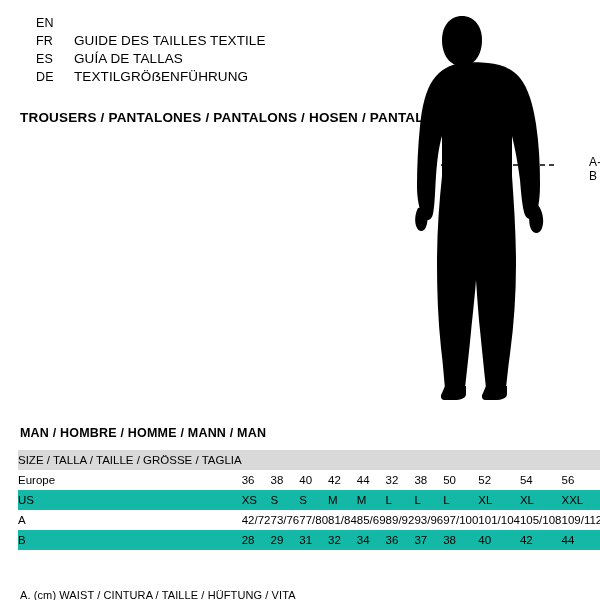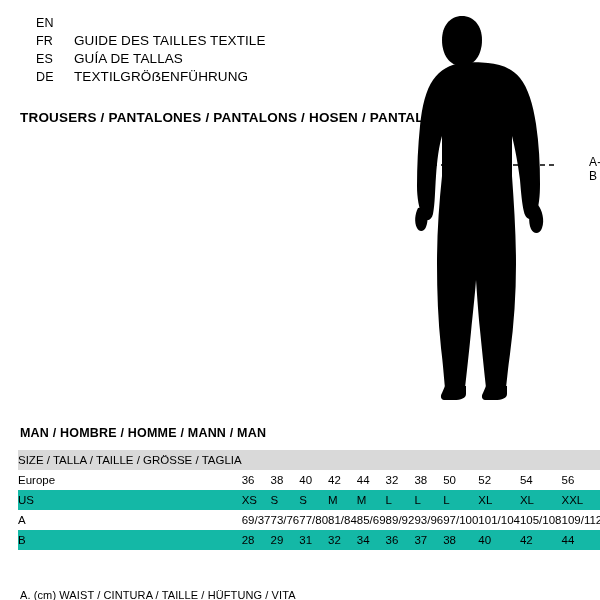--- a/index.html
+++ b/index.html
@@ -239,21 +239,21 @@
         <td class="val">M</td>
         <td class="val">L</td>
         <td class="val">L</td>
         <td class="val">L</td>
         <td class="val">XL</td>
         <td class="val">XL</td>
         <td class="val">XXL</td>
       </tr>
       <tr>
         <td class="label-col">A</td>
-        <td class="val">69/37</td>
+        <td class="val">42/72</td>
         <td class="val">73/76</td>
         <td class="val">77/80</td>
         <td class="val">81/84</td>
         <td class="val">85/69</td>
         <td class="val">89/92</td>
         <td class="val">93/96</td>
         <td class="val">97/100</td>
         <td class="val">101/104</td>
         <td class="val">105/108</td>
         <td class="val">109/112</td>

